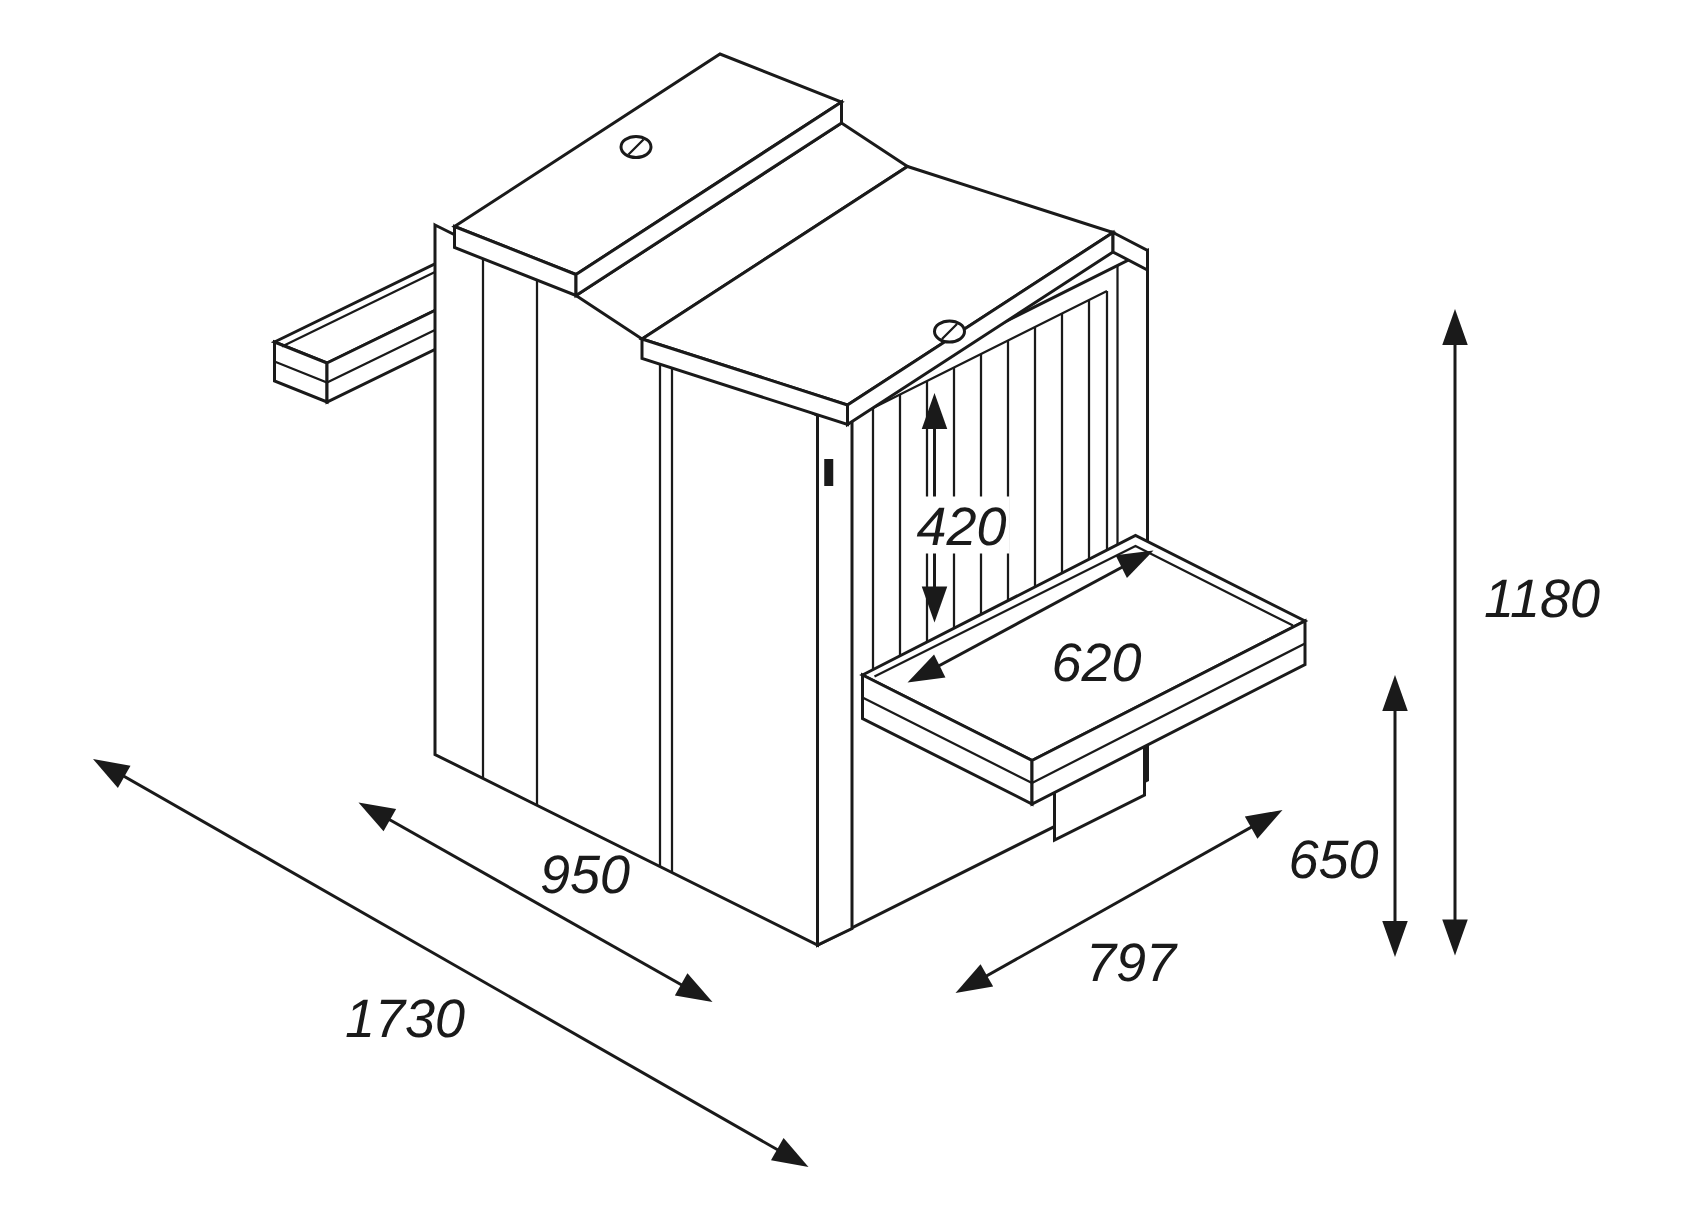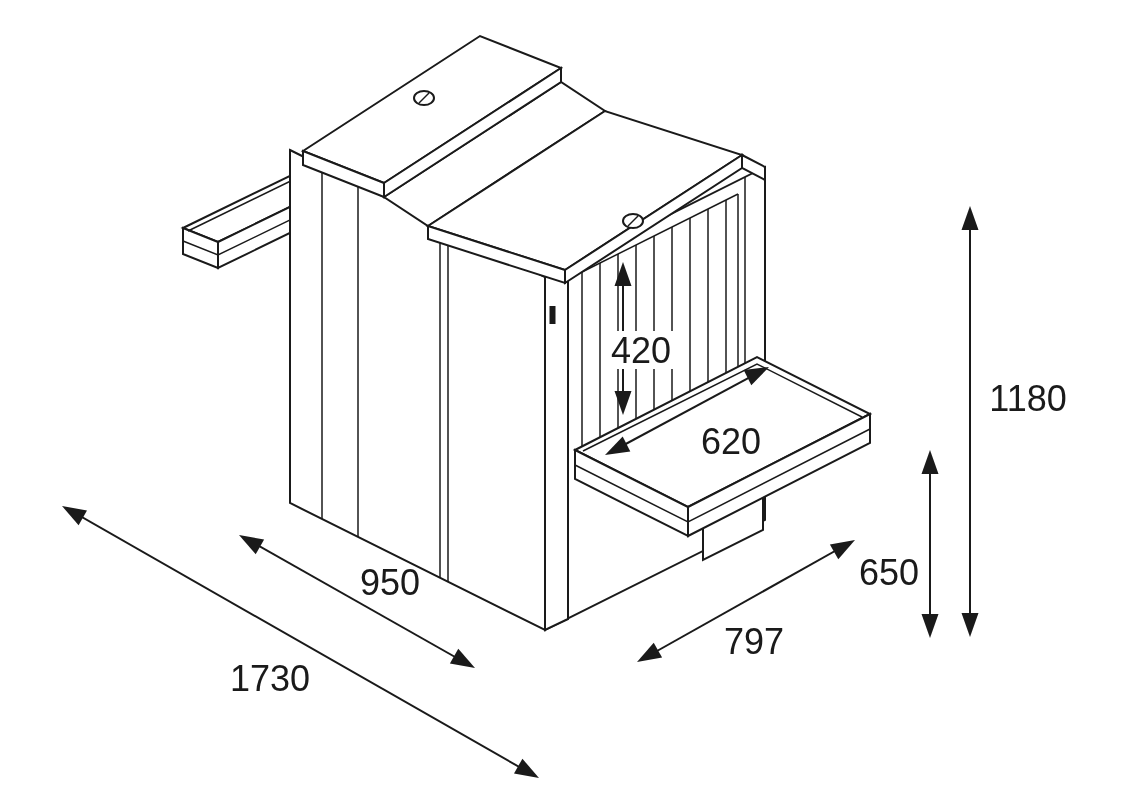--- a/index.html
+++ b/index.html
@@ -6,20 +6,21 @@
     margin: 0;
     padding: 0;
     background: #ffffff;
   }
   .stage {
     width: 1122px;
     height: 805px;
     background: #ffffff;
     position: relative;
     overflow: hidden;
+    font-style: italic;
   }
   svg { display: block; }
   .face {
     fill: #ffffff;
     stroke: #1a1a1a;
     stroke-width: 2;
     stroke-linejoin: miter;
   }
   .thin {
     fill: none;

